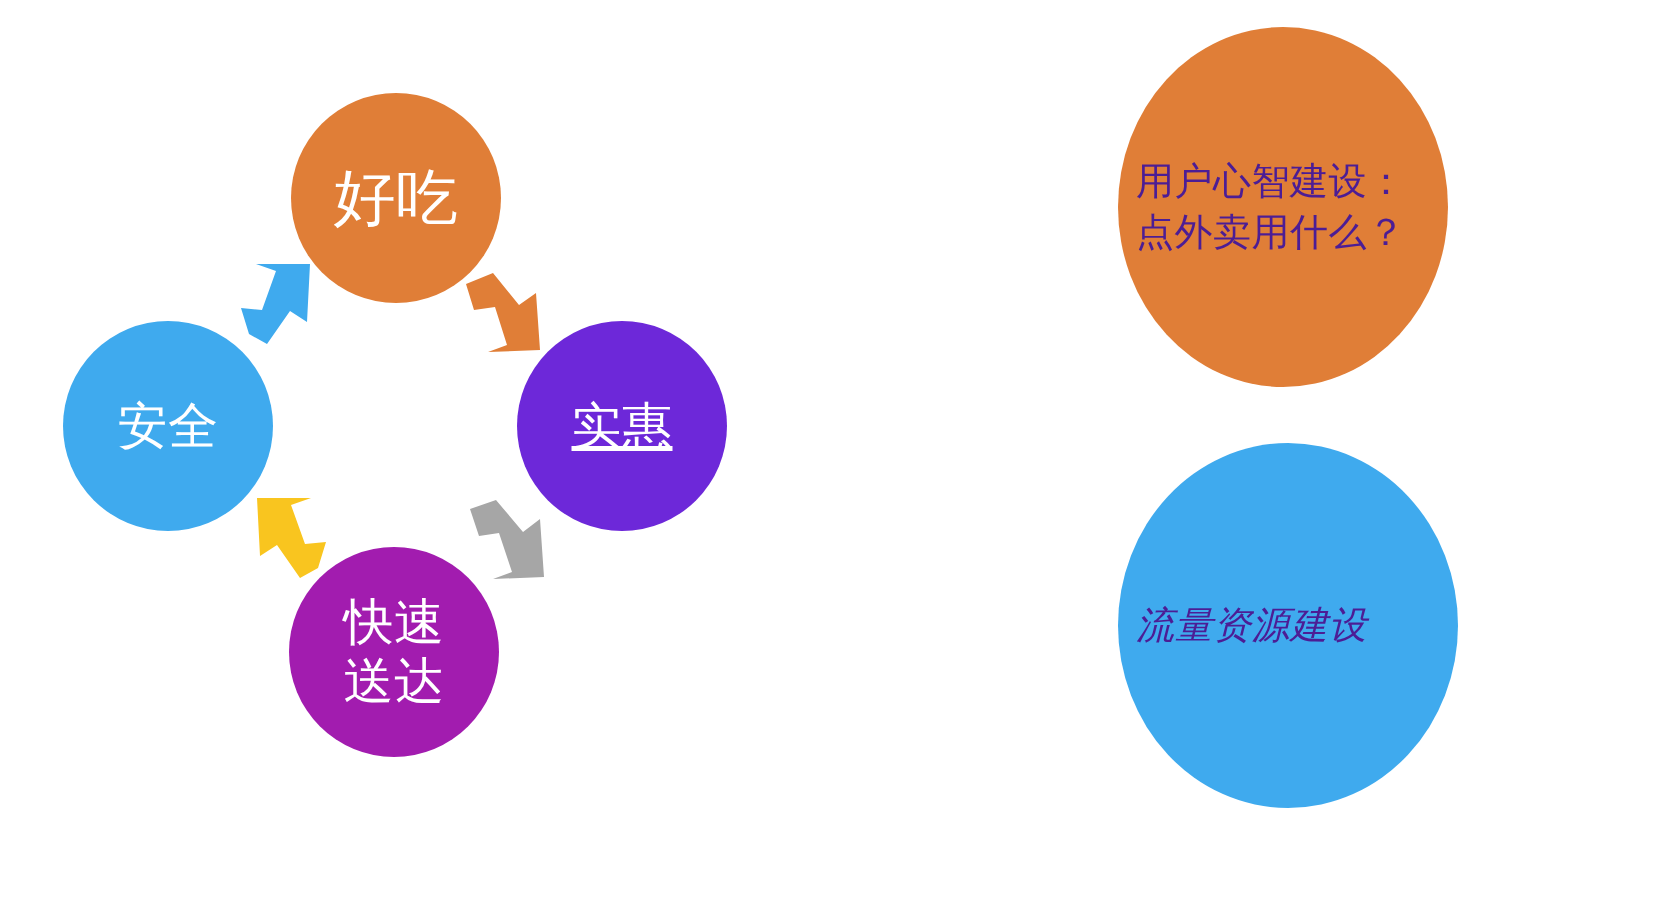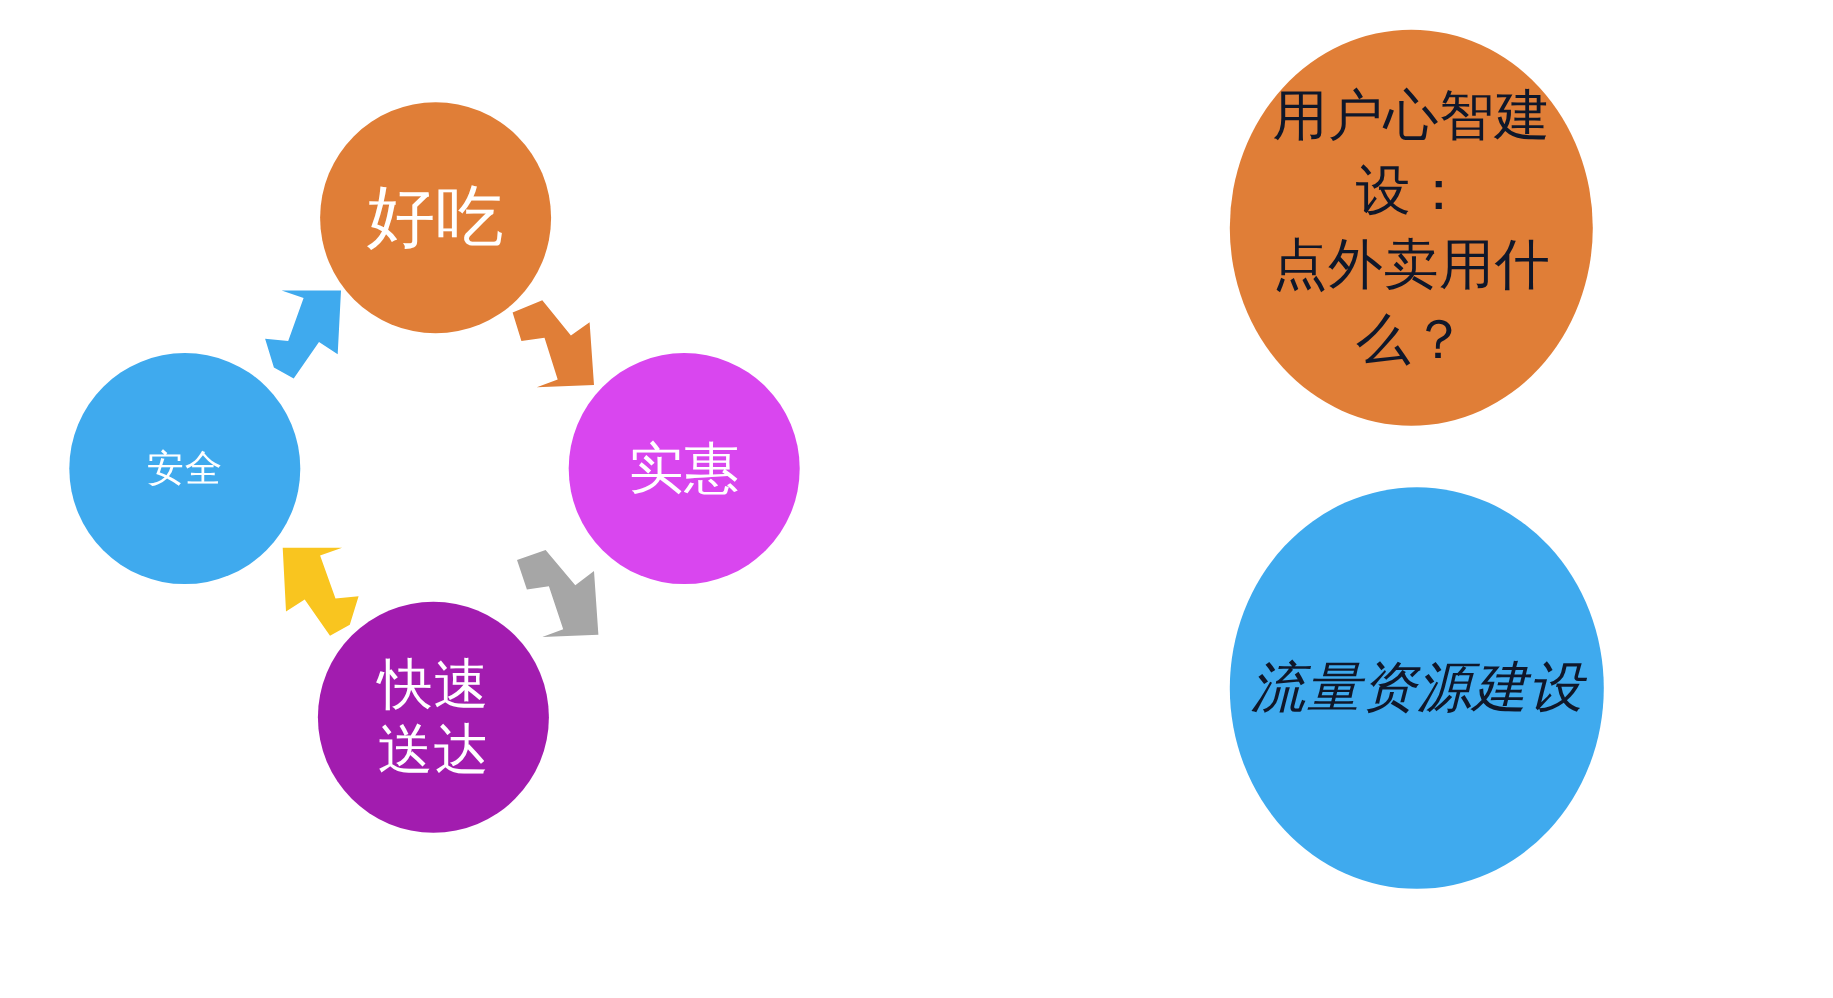--- a/index.html
+++ b/index.html
@@ -74,38 +74,38 @@
     top: 547px;
     width: 210px;
     height: 210px;
     font-size: 50px;
   }
   .node-left {
     left: 63px;
     top: 321px;
     width: 210px;
     height: 210px;
-    font-size: 34px;
+    font-size: 50px;
   }
 
   .node-label {
     display: block;
     white-space: pre-line;
   }
 
   
   .big-node {
     position: absolute;
     border-radius: 50%;
     display: flex;
     align-items: center;
-    justify-content: center;
+    justify-content: flex-start;
     text-align: center;
-    color: #0f172a;
-    font-size: 50px;
+    color: #4c1d95;
+    font-size: 38px;
     line-height: 1.35;
     letter-spacing: 0.5px;
     box-sizing: border-box;
   }
   .big-node-top {
     left: 68px;
     top: 27px;
     width: 330px;
     height: 360px;
   }
@@ -136,21 +136,21 @@
 <body>
 
 <div id="slide">
 
   <div class="cycle-group">
 
     <div class="node node-top" style="background:#E07E37;">
       <span class="node-label">好吃</span>
     </div>
 
-    <div class="node node-right" style="background:#d946ef;">
+    <div class="node node-right" style="background:#6d28d9;text-decoration:underline;">
       <span class="node-label">实惠</span>
     </div>
 
     <div class="node node-bottom" style="background:#a21caf;">
       <span class="node-label">快速
 送达</span>
     </div>
 
     <div class="node node-left" style="background:#3FAAEE;">
       <span class="node-label">安全</span>

